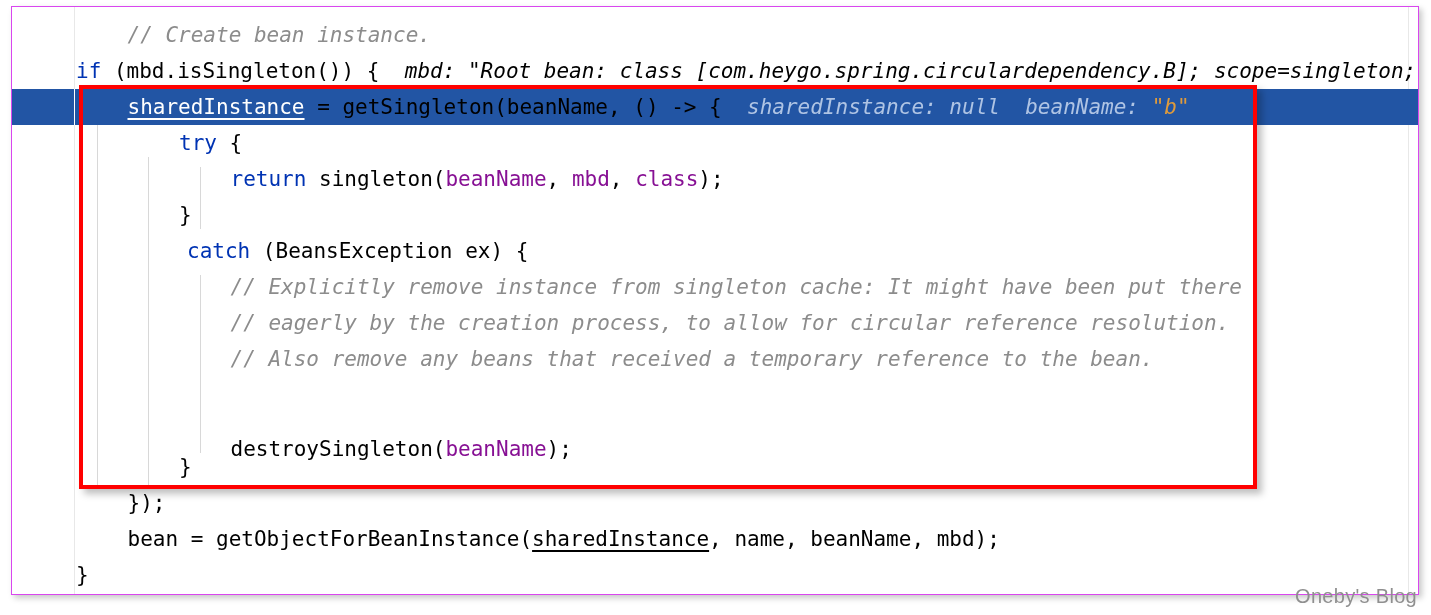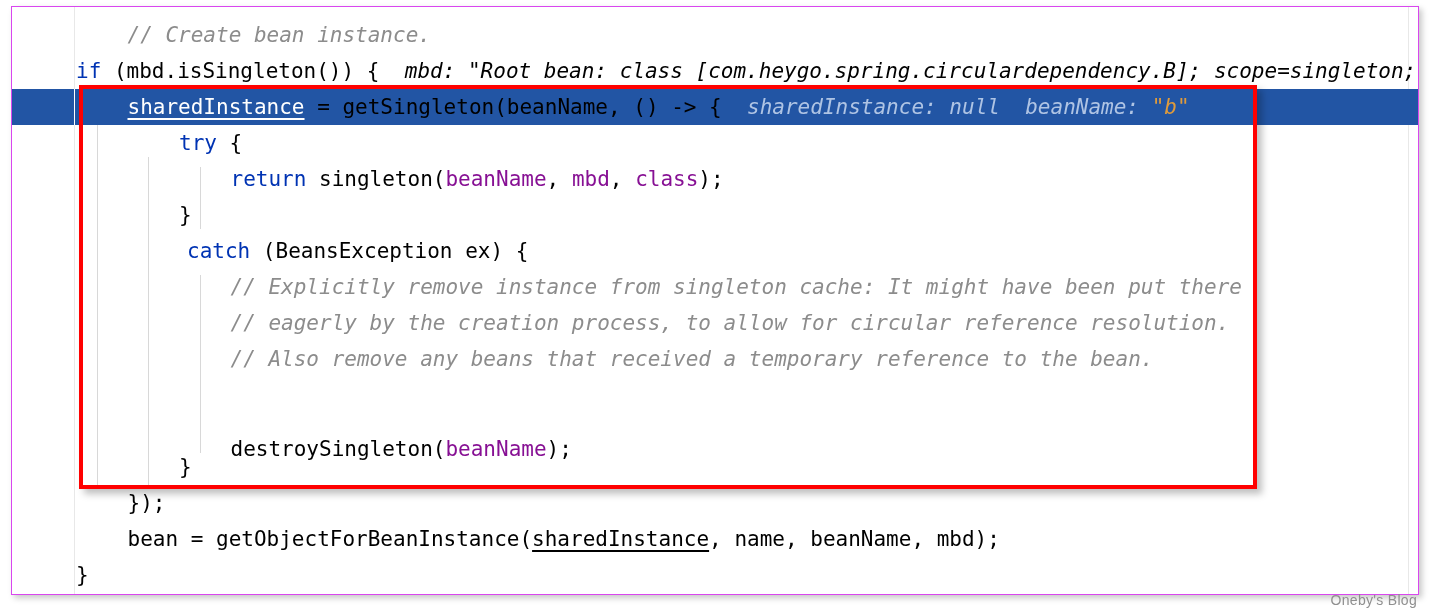--- a/index.html
+++ b/index.html
@@ -143,21 +143,21 @@
     box-shadow: 5px 5px 7px rgba(0,0,0,0.25);
     pointer-events: none;
   }
 
   
   #watermark {
     position: absolute;
     right: 14px;
     bottom: 7px;
     font-family: "Liberation Sans", sans-serif;
-    font-size: 14px;
+    font-size: 20px;
     color: #8F8F8F;
     letter-spacing: 0.3px;
   }
 </style>
 </head>
 <body>
 
 <div id="screenshot">
 
   <div id="editor-frame">

